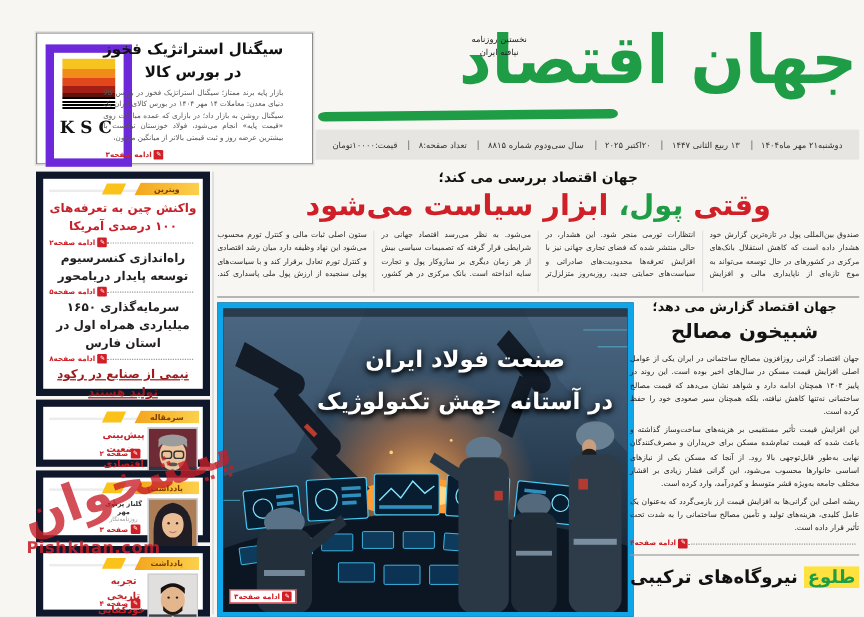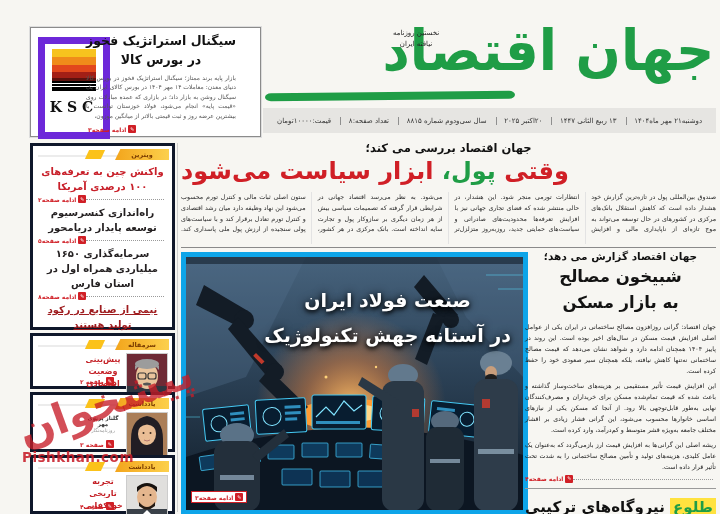--- a/index.html
+++ b/index.html
@@ -21,21 +21,21 @@
      #000 70% 73%,#fff 73% 76%,#000 76% 80%,#fff 80% 82%,#000 82% 86%,#fff 86% 88%,#000 88% 91%,#fff 91% 100%);}
   #adbox .ksc{margin-top:4px;font-family:"DejaVu Serif",serif;font-size:14px;letter-spacing:5px;color:#111;font-weight:bold;}
   #adbox .adtext{position:absolute;right:24px;top:4px;width:150px;direction:rtl;text-align:center;}
   #adbox .adtitle{font-size:12.5px;font-weight:bold;color:#111;line-height:1.5;}
   #adbox .adbody{margin-top:3px;font-size:6px;color:#555;text-align:justify;line-height:1.6;}
   #adbox .more{position:absolute;left:2px;bottom:-13px;}
   
   .more{display:inline-flex;align-items:center;color:#d01f26;font-size:6px;font-weight:bold;direction:rtl;white-space:nowrap;}
   .micon{display:inline-flex;align-items:center;justify-content:center;width:8px;height:8px;margin-left:2px;background:#d01f26;color:#fff;border-radius:1px;font-size:5px;line-height:1;}
   
-  .sbox{position:absolute;left:30px;width:145px;background:#fff;border:3px solid #0f172a;box-sizing:border-box;}
+  .sbox{position:absolute;left:30px;width:145px;background:#fff;border:6px solid #0f172a;box-sizing:border-box;}
   .tabrow{position:relative;height:14px;margin:2px 3px 0;}
   .tab{position:absolute;right:0;top:1px;height:11px;min-width:44px;background:linear-gradient(90deg,#f3a51c,#fcd04c);color:#7a3c00;font-size:6.5px;font-weight:bold;display:flex;align-items:center;justify-content:center;padding:0 5px;clip-path:polygon(10% 0,100% 0,100% 100%,0 100%);direction:rtl;}
   .tab-line{position:absolute;left:2px;right:50px;top:7px;height:2px;background:#ececec;}
   .tab-accent{position:absolute;left:38%;top:2px;width:16px;height:9px;background:#fbc21a;transform:skewX(-25deg);}
   
   #vitrine{top:143px;height:187px;}
   .vitem{padding:2px 5px 0;direction:rtl;}
   .vtitle{font-size:10px;font-weight:bold;text-align:center;line-height:1.5;}
   .vfoot{display:flex;direction:ltr;align-items:flex-end;margin-top:1px;}
   .vfoot .dots{flex:1;border-bottom:1px dotted #9a9a9a;margin:0 3px 3px 0;}
@@ -48,21 +48,21 @@
   .crole{font-size:5px;color:#999;}
   .cmore{position:absolute;left:3px;bottom:1px;}
   #col0{top:333px;height:56px;} #col1{top:392px;height:60px;} #col2{top:455px;height:59px;}
   
   .vr{position:absolute;width:1px;background:#cfcfcf;}
   #vr1{left:177px;top:143px;height:369px;}
   #vr2{left:520px;top:252px;height:260px;}
   
   #lead{position:absolute;left:181px;top:141px;width:535px;}
   #lead .kicker{text-align:center;font-size:11.5px;color:#111;font-weight:bold;direction:rtl;}
-  #lead .headline{margin-top:1px;text-align:left;font-size:24px;font-weight:bold;direction:rtl;line-height:1.3;}
+  #lead .headline{margin-top:1px;text-align:center;font-size:24px;font-weight:bold;direction:rtl;line-height:1.3;}
   #lead .lbody{margin-top:5px;direction:rtl;column-count:4;column-gap:12px;column-rule:1px solid #e3e3e3;font-size:6.3px;line-height:1.7;color:#2b2b2b;text-align:justify;height:52px;overflow:hidden;}
   #lead-rule{position:absolute;left:181px;top:247px;width:535px;height:1px;background:#8a8a8a;}
   
   #photo{position:absolute;left:181px;top:252px;width:337px;height:253px;border:5px solid #0ea5e9;background:#16222e;overflow:hidden;}
   #photo svg{display:block;width:100%;height:100%;}
   #photo-cap{position:absolute;right:12px;top:26px;direction:rtl;text-align:center;color:#fff;font-weight:bold;font-size:19px;line-height:1.85;text-shadow:0 2px 4px rgba(0,0,0,.95),0 0 8px rgba(0,0,0,.8);}
   #photo-more{position:absolute;left:5px;bottom:7px;background:#fff;border:1px solid #d01f26;padding:1px 3px;}
   
   #report{position:absolute;left:525px;top:250px;width:191px;direction:rtl;}
   #report .kicker{text-align:center;font-size:10.5px;color:#111;font-weight:bold;}
@@ -246,21 +246,20 @@
     <span id="photo-more" class="more">
         <i class="micon">✎</i>
         <b>ادامه صفحه۳</b>
       </span>
   </div>
 
   <div id="report">
     <div class="kicker">جهان اقتصاد گزارش می دهد؛</div>
     <div class="rh">
       <div>شبیخون مصالح</div>
-      <div>به بازار مسکن</div>
     </div>
     <p>جهان اقتصاد: گرانی روزافزون مصالح ساختمانی در ایران یکی از عوامل اصلی افزایش قیمت مسکن در سال‌های اخیر بوده است. این روند در پاییز ۱۴۰۴ همچنان ادامه دارد و شواهد نشان می‌دهد که قیمت مصالح ساختمانی نه‌تنها کاهش نیافته، بلکه همچنان سیر صعودی خود را حفظ کرده است.</p>
     <p>این افزایش قیمت تأثیر مستقیمی بر هزینه‌های ساخت‌وساز گذاشته و باعث شده که قیمت تمام‌شده مسکن برای خریداران و مصرف‌کنندگان نهایی به‌طور قابل‌توجهی بالا رود. از آنجا که مسکن یکی از نیازهای اساسی خانوارها محسوب می‌شود، این گرانی فشار زیادی بر اقشار مختلف جامعه به‌ویژه قشر متوسط و کم‌درآمد، وارد کرده است.</p>
     <p>ریشه اصلی این گرانی‌ها به افزایش قیمت ارز بازمی‌گردد که به‌عنوان یک عامل کلیدی، هزینه‌های تولید و تأمین مصالح ساختمانی را به شدت تحت تأثیر قرار داده است.</p>
     <div class="rfoot">
       <span class="more">
           <i class="micon">✎</i>
           <b>ادامه صفحه۴</b>
         </span>
       <span class="dots"></span>

